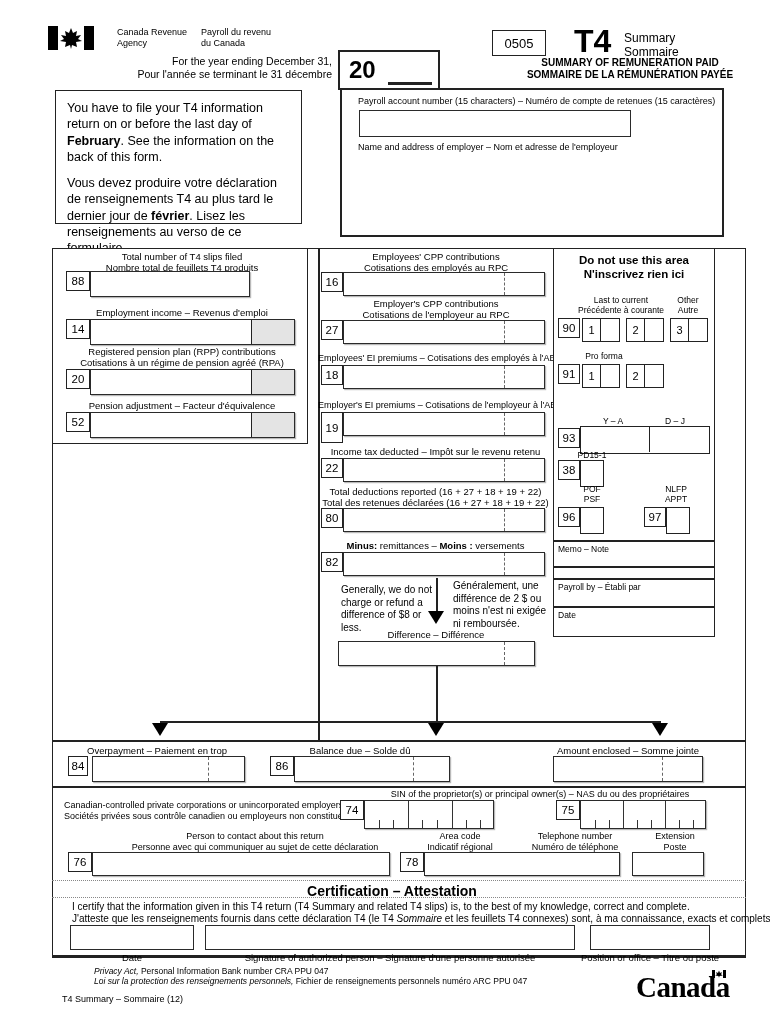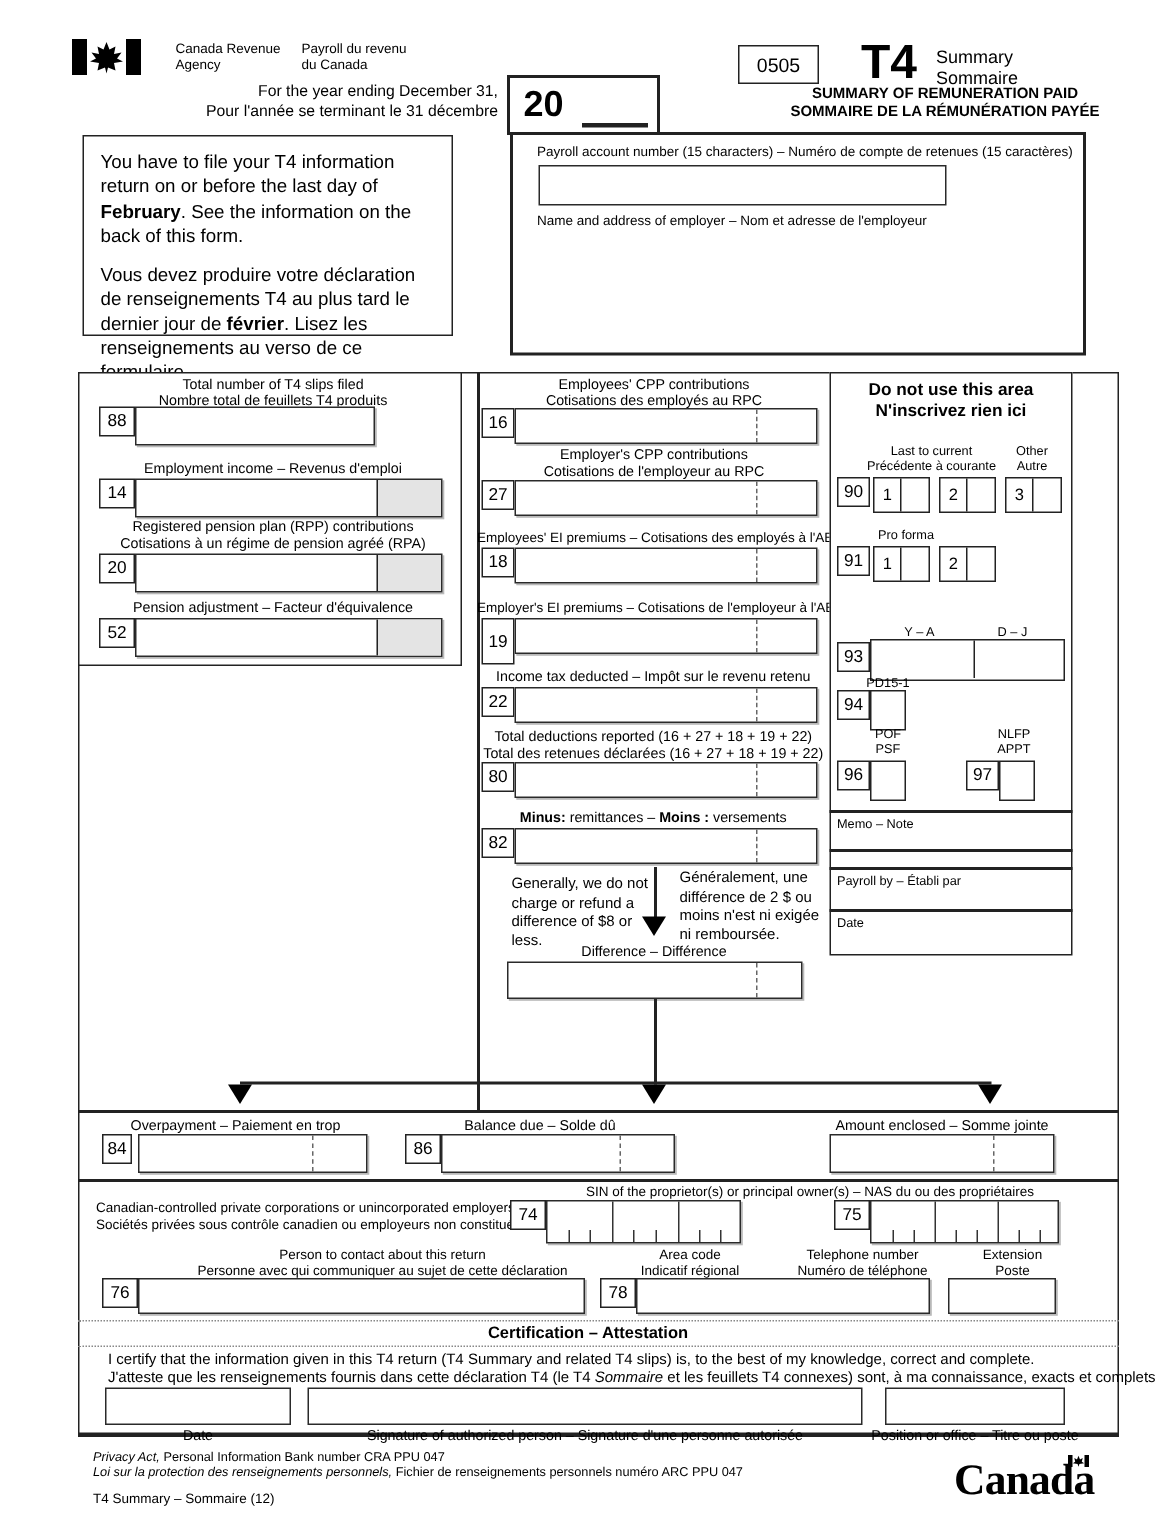--- a/index.html
+++ b/index.html
@@ -2,21 +2,21 @@
 <html><head>
 <meta charset="utf-8">
 <style>
   html,body{margin:0;padding:0;background:#fff;}
   .page{position:relative;width:770px;height:1024px;background:#fff;overflow:hidden;
         font-family:"Liberation Sans",sans-serif;color:#000;}
   .t{position:absolute;line-height:1.2;}
   .c{text-align:center;}
   .r{text-align:right;}
   .b{font-weight:bold;}
-  .i{font-style:italic;}
+  .i{font-style:italic;margin-left:32px;}
   .nw{white-space:nowrap;}
   .lab{position:absolute;font-size:9.5px;line-height:1.18;text-align:center;white-space:nowrap;}
   .s85{font-size:8.5px;} .s9{font-size:9px;} .s10{font-size:10px;} .s105{font-size:10.5px;}
   .bx{position:absolute;border:1.6px solid #222;background:#fff;box-sizing:border-box;}
   .in{position:absolute;border:1.6px solid #2a2a2a;background:#fff;box-sizing:border-box;
       box-shadow:1.2px 1.2px 0 #b9b9b9;}
   .nb{position:absolute;border:1.5px solid #222;background:#fff;box-sizing:border-box;
       display:flex;align-items:center;justify-content:center;font-size:11.5px;}
   .dash{position:absolute;top:0;bottom:0;width:0;border-left:1.5px dashed #666;}
   .cents{position:absolute;top:0;bottom:0;right:0;width:42px;background:#e4e4e4;border-left:1.3px solid #222;}
@@ -211,21 +211,21 @@
     </div>
 
   <div class="lab s85" style="left:588px;top:416px;width:50px">Y – A</div>
   <div class="lab s85" style="left:650px;top:416px;width:50px">D – J</div>
   <div class="nb" style="left:558px;top:428px;width:22px;height:20px">93</div>
   <div class="bx" style="left:580px;top:426px;width:130px;height:28px;border-width:1.5px">
     <div class="vl" style="left:68px;top:0;height:25px;width:1.2px"></div>
     </div>
 
   <div class="lab s85" style="left:570px;top:450px;width:44px">PD15-1</div>
-  <div class="nb" style="left:558px;top:460px;width:22px;height:20px">94</div>
+  <div class="nb" style="left:558px;top:460px;width:22px;height:20px">38</div>
   <div class="bx" style="left:580px;top:460px;width:24px;height:27px;border-width:1.5px"></div>
 
   <div class="lab s85" style="left:572px;top:484px;width:40px">
     <span>POF</span><br><span>PSF</span></div>
   <div class="nb" style="left:558px;top:507px;width:22px;height:20px">96</div>
   <div class="bx" style="left:580px;top:507px;width:24px;height:27px;border-width:1.5px"></div>
 
   <div class="lab s85" style="left:652px;top:484px;width:48px">
     <span>NLFP</span><br><span>APPT</span></div>
   <div class="nb" style="left:644px;top:507px;width:22px;height:20px">97</div>
@@ -300,21 +300,21 @@
   <div class="lab s9" style="left:640px;top:831px;width:70px">
     <span>Extension</span><br><span>Poste</span></div>
 
   <div class="nb" style="left:68px;top:852px;width:24px;height:20px">76</div>
   <div class="in" style="left:92px;top:852px;width:298px;height:24px"></div>
   <div class="nb" style="left:400px;top:852px;width:24px;height:20px">78</div>
   <div class="in" style="left:424px;top:852px;width:196px;height:24px"></div>
   <div class="in" style="left:632px;top:852px;width:72px;height:24px"></div>
 
   <div class="dot" style="left:52px;top:880px;width:694px"></div>
-  <div class="t b c" style="left:52px;top:883px;width:680px;font-size:11px">Certification – Attestation</div>
+  <div class="t b c" style="left:52px;top:883px;width:680px;font-size:14px">Certification – Attestation</div>
   <div class="dot" style="left:52px;top:897px;width:694px"></div>
 
   <div class="t s10 nw" style="left:72px;top:901px">I certify that the information given in this T4 return (T4 Summary and related T4 slips) is, to the best of my knowledge, correct and complete.</div>
   <div class="t s10 nw" style="left:72px;top:913px">
     <span>J'atteste que les renseignements fournis dans cette déclaration T4 (le T4 </span><i>Sommaire</i><span> et les feuillets T4 connexes) sont, à ma connaissance, exacts et complets.</span></div>
 
   <div class="in" style="left:70px;top:925px;width:124px;height:25px;box-shadow:none"></div>
   <div class="lab" style="left:70px;top:952px;width:124px">Date</div>
   <div class="in" style="left:205px;top:925px;width:370px;height:25px;box-shadow:none"></div>
   <div class="lab" style="left:205px;top:952px;width:370px">Signature of authorized person – Signature d'une personne autorisée</div>

